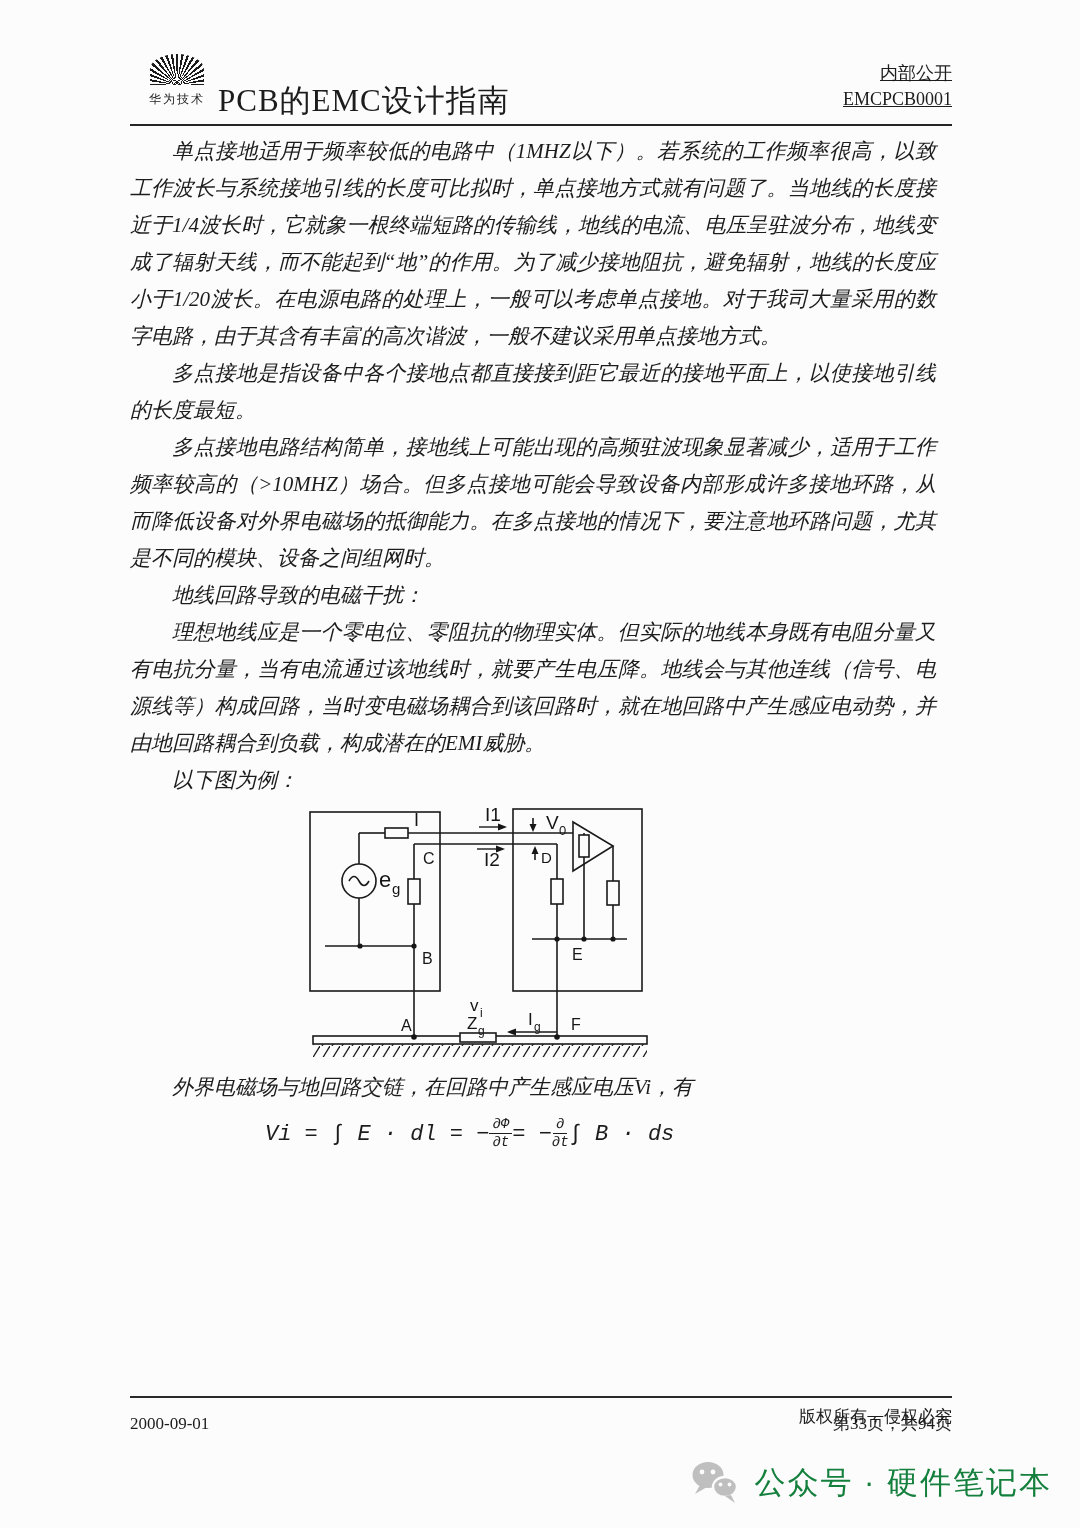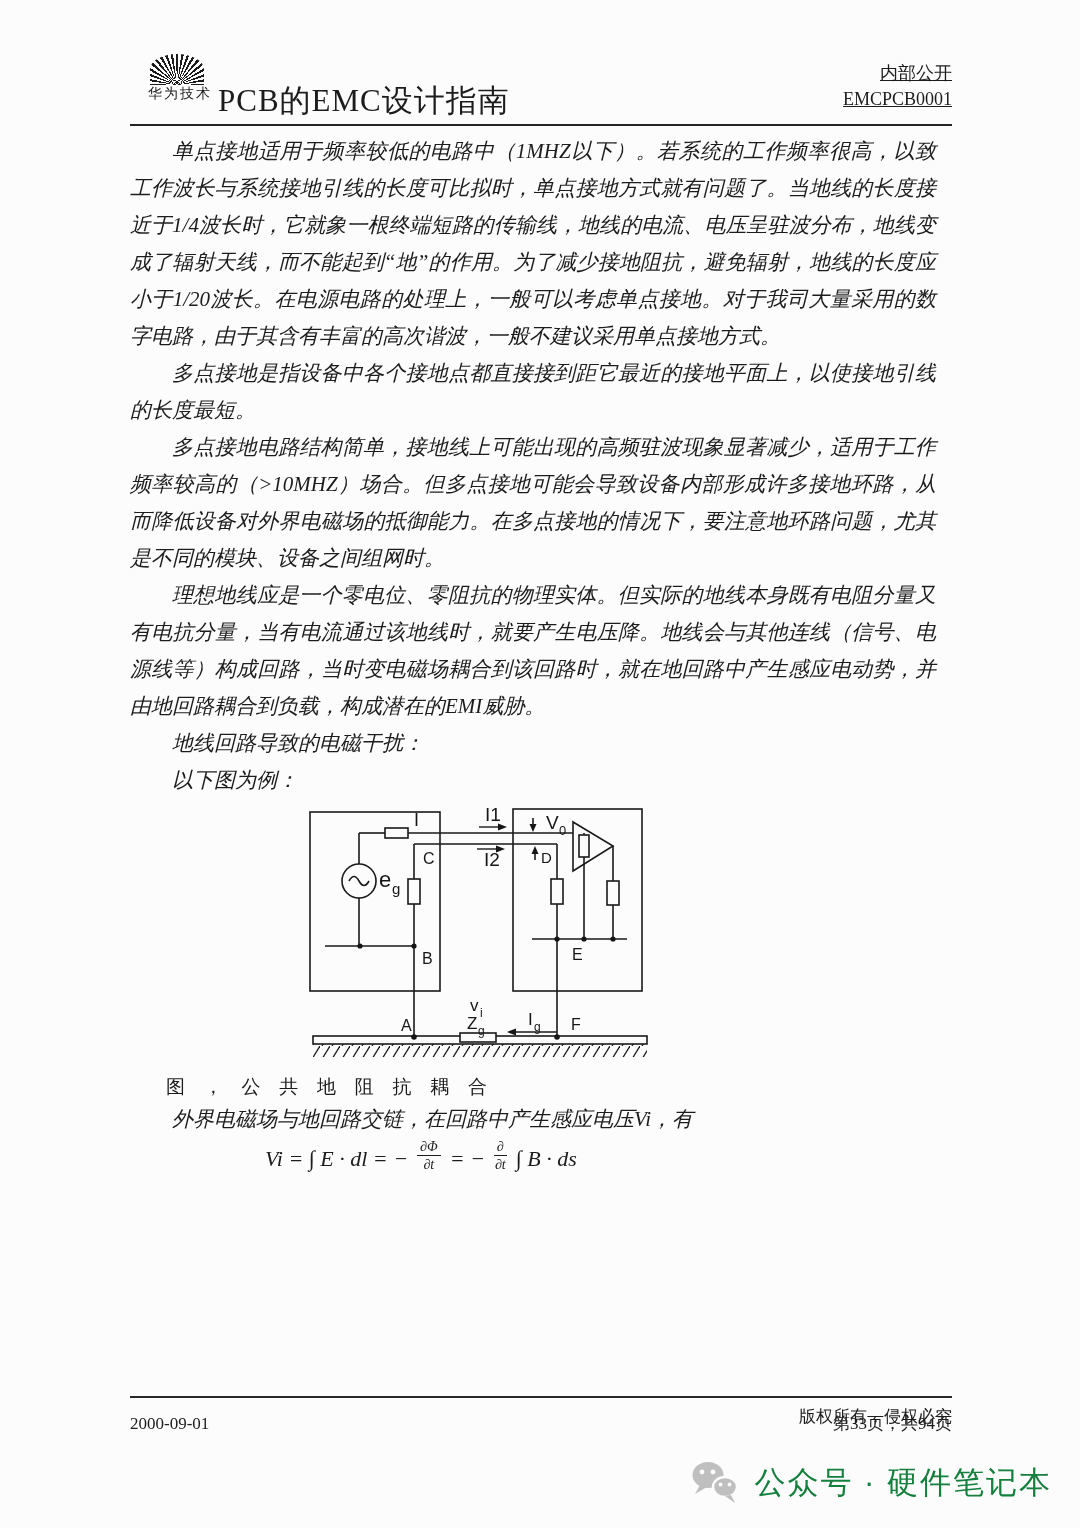--- a/index.html
+++ b/index.html
@@ -9,38 +9,38 @@
     font-family:"Liberation Serif","DejaVu Serif",serif;
   }
   
   .header{position:absolute;left:130px;top:52px;width:822px;height:72px;}
   .logo{position:absolute;left:18px;top:2px;width:58px;text-align:center;}
   .logo-fan{
     width:54px;height:31px;margin:0 auto;
     border-radius:54px 54px 0 0 / 31px 31px 0 0;
     background:repeating-conic-gradient(from 268deg at 50% 100%, #1b1b1b 0deg 4.6deg, #fcfcfc 4.6deg 10deg);
   }
-  .logo-caption{font-size:14px;letter-spacing:2px;color:#222;margin-top:0;white-space:nowrap;}
+  .logo-caption{font-size:12px;letter-spacing:2px;color:#222;margin-top:6px;white-space:nowrap;}
   .doc-title{position:absolute;left:88px;top:28px;font-size:31px;letter-spacing:1px;}
   .header-right{position:absolute;right:0;top:8px;text-align:right;font-size:18px;line-height:26px;text-decoration:underline;}
   .header-rule{position:absolute;left:130px;top:124px;width:822px;border-top:2px solid #252525;}
   
   .body-col{position:absolute;left:130px;top:133px;width:806px;
     font-size:21px;line-height:37px;text-align:justify;}
   .body-col p{margin:0;text-indent:2em;font-style:italic;}
   .body-col p.no-indent{text-indent:0;}
   
   .figure-wrap{margin:0;padding:0;}
   .circuit{display:block;margin-left:170px;}
   .fig-caption{margin-top:4px;padding-left:36px;text-indent:0;
     font-size:19px;letter-spacing:7px;line-height:28px;}
   .after-fig{margin-top:16px;}
   
-  .formula{margin:2px 0 0 135px;height:52px;display:flex;gap:9px;
-    font-style:italic;font-size:22px;font-family:Liberation Serif, serif;}
+  .formula{margin:2px 0 0 135px;height:52px;display:flex;align-items:center;
+    font-style:italic;font-size:22px;font-family:Liberation Mono, monospace;}
   .frac{display:inline-flex;flex-direction:column;align-items:center;
     font-size:14px;line-height:15px;transform:translateY(-1px);}
   .frac .num{border-bottom:1.4px solid #1c1c1c;padding:0 3px 1px 3px;}
   .frac .den{padding-top:1px;}
   
   .footer{position:absolute;left:130px;top:1396px;width:822px;
     border-top:2px solid #2a2a2a;padding-top:7px;
     display:flex;justify-content:space-between;align-items:baseline;
     font-size:17px;}
   .footer .center{position:absolute;left:0;right:0;text-align:right;}
@@ -65,22 +65,22 @@
     <div>内部公开</div>
     <div>EMCPCB0001</div>
   </div>
 </div>
 <div class="header-rule"></div>
 
 <div class="body-col">
   <p>单点接地适用于频率较低的电路中（1MHZ以下）。若系统的工作频率很高，以致工作波长与系统接地引线的长度可比拟时，单点接地方式就有问题了。当地线的长度接近于1/4波长时，它就象一根终端短路的传输线，地线的电流、电压呈驻波分布，地线变成了辐射天线，而不能起到“地”的作用。为了减少接地阻抗，避免辐射，地线的长度应小于1/20波长。在电源电路的处理上，一般可以考虑单点接地。对于我司大量采用的数字电路，由于其含有丰富的高次谐波，一般不建议采用单点接地方式。</p>
   <p>多点接地是指设备中各个接地点都直接接到距它最近的接地平面上，以使接地引线的长度最短。</p>
   <p>多点接地电路结构简单，接地线上可能出现的高频驻波现象显著减少，适用于工作频率较高的（&gt;10MHZ）场合。但多点接地可能会导致设备内部形成许多接地环路，从而降低设备对外界电磁场的抵御能力。在多点接地的情况下，要注意地环路问题，尤其是不同的模块、设备之间组网时。</p>
+  <p>地线回路导致的电磁干扰：</p>
   <p>理想地线应是一个零电位、零阻抗的物理实体。但实际的地线本身既有电阻分量又有电抗分量，当有电流通过该地线时，就要产生电压降。地线会与其他连线（信号、电源线等）构成回路，当时变电磁场耦合到该回路时，就在地回路中产生感应电动势，并由地回路耦合到负载，构成潜在的EMI威胁。</p>
-  <p>地线回路导致的电磁干扰：</p>
   <p>以下图为例：</p>
 
   <div class="figure-wrap">
     <svg class="circuit" width="360" height="270" viewBox="0 0 360 270">
       <defs>
         <pattern id="hatch" width="10" height="13" patternUnits="userSpaceOnUse">
           <line x1="10" y1="0" x2="2" y2="13" stroke="#1a1a1a" stroke-width="1.3"></line>
         </pattern>
       </defs>
       <g stroke="#1a1a1a" stroke-width="1.6" fill="none">
@@ -156,21 +156,20 @@
       <text x="272" y="161" font-size="16">E</text>
       <text x="101" y="232" font-size="16">A</text>
       <text x="271" y="231" font-size="16">F</text>
       <text x="170" y="212" font-size="17">v</text>
       <text x="180" y="218" font-size="12">i</text>
       <text x="167" y="230" font-size="17">Z</text>
       <text x="178" y="236" font-size="12">g</text>
       <text x="228" y="226" font-size="17">I</text>
       <text x="234" y="232" font-size="12">g</text>
     </svg>
-    <div class="fig-caption">图 ，  公 共 地 阻 抗 耦 合</div>
   </div>
 
   <p>外界电磁场与地回路交链，在回路中产生感应电压Vi，有</p>
 
   <div class="formula">
     <span>Vi = ∫ E · dl = −</span>
     <span class="frac">
       <span class="num">∂Φ</span>
       <span class="den">∂t</span>
     </span>

